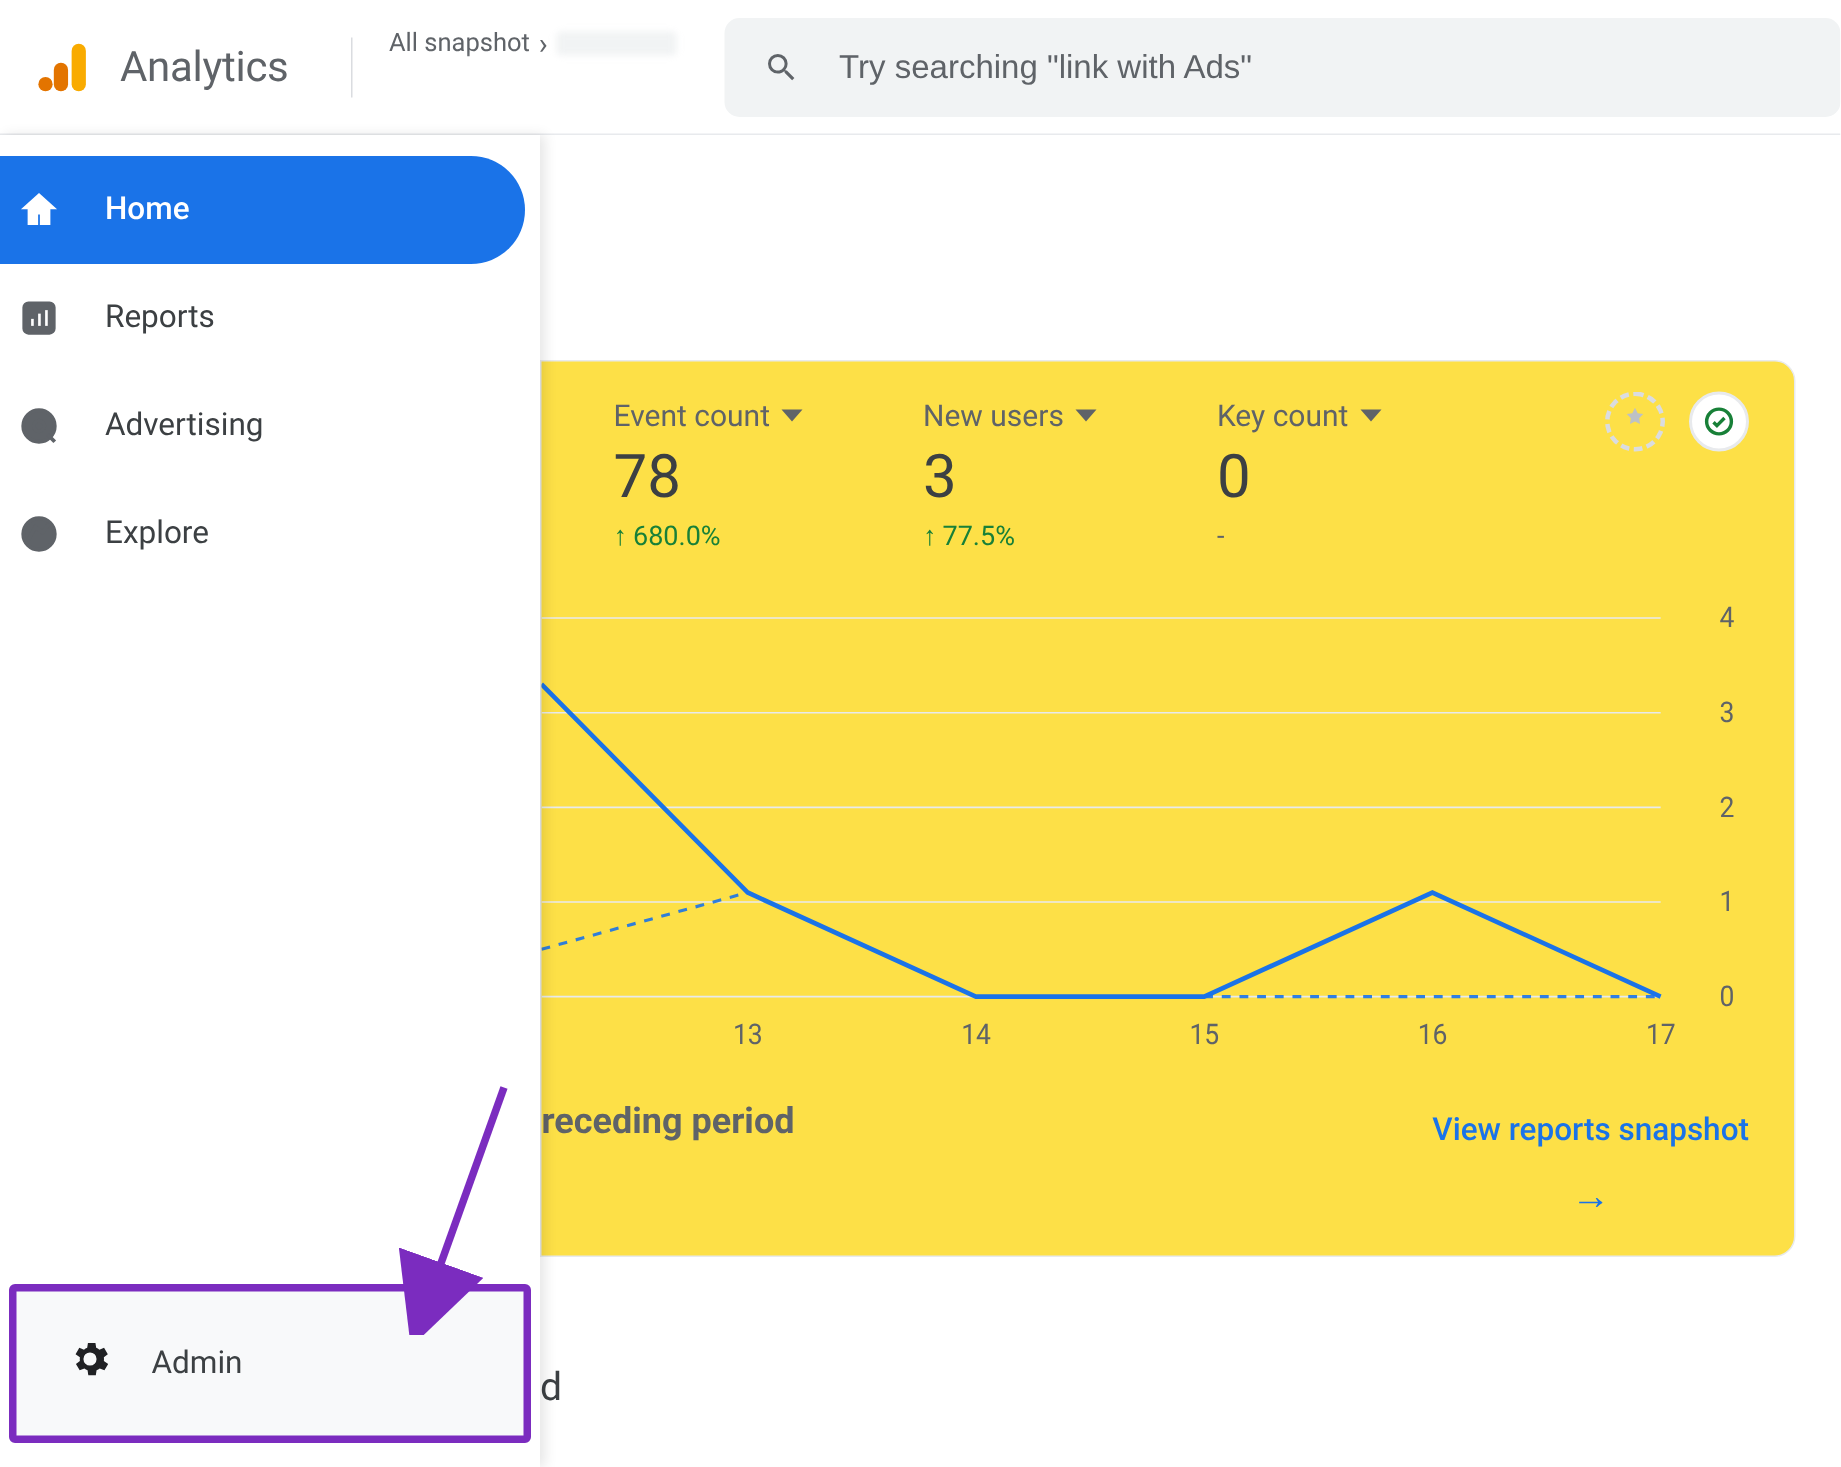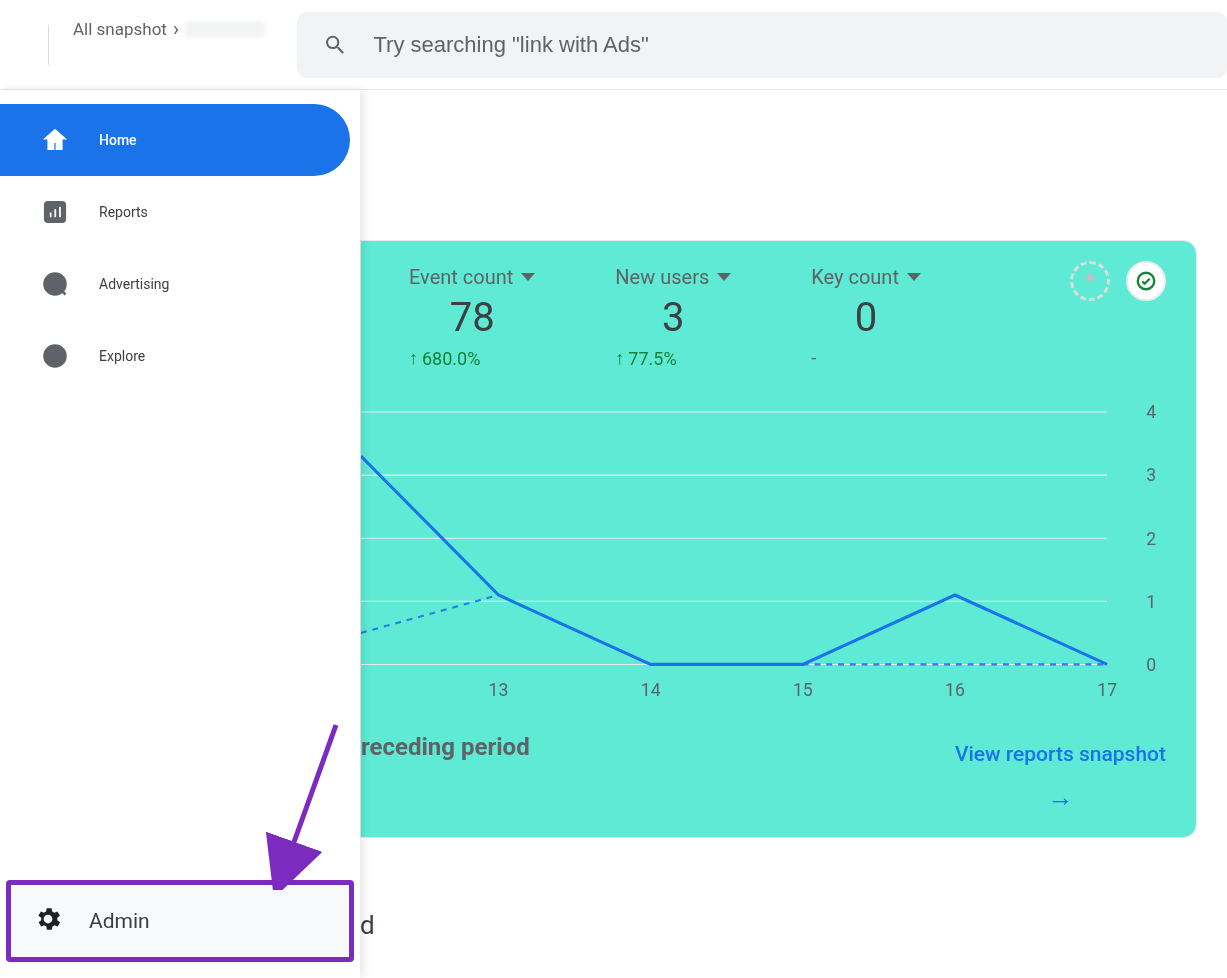--- a/index.html
+++ b/index.html
@@ -69,23 +69,23 @@
     box-shadow: 3px 0 8px rgba(0,0,0,0.10);
     padding-top: 14px;
     z-index: 5;
     display:flex;
     flex-direction:column;
   }
   .nav-list { display:flex; flex-direction:column; }
   .nav-item {
     display:flex; align-items:center;
     height:72px;
-    padding-left: 41px;
+    padding-left: 12px;
     gap: 30px;
-    font-size:14px;
+    font-size:21px;
     color:#3c4043;
     cursor:pointer;
     border-radius: 0 40px 40px 0;
     margin-right: 10px;
   }
   .nav-item.active {
     background:#1a73e8;
     color:#fff;
     font-weight:500;
   }
@@ -96,21 +96,21 @@
 
   .sidebar-footer {
     margin-top:auto;
     padding: 0 0 10px 0;
   }
   .admin-frame {
     margin: 0 6px 6px 6px;
     border: 5px solid #7b2cbf;
     border-radius: 4px;
     background:#f8f9fa;
-    padding: 0;
+    padding: 12px;
   }
   .admin-item {
     display:flex; align-items:center;
     height:72px;
     padding-left: 22px;
     gap: 26px;
     font-size:21px;
     color:#3c4043;
     cursor:pointer;
   }
@@ -136,22 +136,21 @@
   }
   .card {
     position:absolute;
     left:360px;
     right:30px;
     top:150px;
     bottom:140px;
     border:1px solid #e8eaed;
     border-top-right-radius: 14px;
     border-bottom-right-radius: 14px;
-    background:#5eead4;
-    text-align:center;
+    background:#fde047;
   }
   .metrics {
     display:flex;
     padding: 24px 30px 8px 48px;
     gap: 80px;
     position:relative;
   }
   .metric { display:flex; flex-direction:column; gap:6px; }
   .m-label { display:flex; align-items:center; gap:8px; font-size:20px; color:#5f6368; cursor:pointer;}
   .m-label .tri { width:0;height:0;border-left:7px solid transparent;border-right:7px solid transparent;border-top:8px solid #5f6368;}
@@ -191,20 +190,28 @@
     left:360px;
     bottom: 38px;
     font-size:26px;
     color:#3c4043;
   }
 </style>
 </head>
 <body>
 
 <div class="header">
+  <div class="logo-block">
+    <svg class="logo-svg" viewBox="0 0 48 48">
+      <rect x="30" y="4" width="12" height="40" rx="6" fill="#f9ab00"></rect>
+      <rect x="15" y="20" width="12" height="24" rx="6" fill="#e37400"></rect>
+      <circle cx="8" cy="38" r="6" fill="#e37400"></circle>
+    </svg>
+    <span class="brand">Analytics</span>
+  </div>
   <div class="vsep"></div>
   <div class="acct-picker">
     <div class="acct-row1">
       <span>All snapshot</span>
       <span class="chev">›</span>
       <span class="acct-blur1"></span>
     </div>
     <div class="acct-blur2"></div>
   </div>
   <div class="search">

